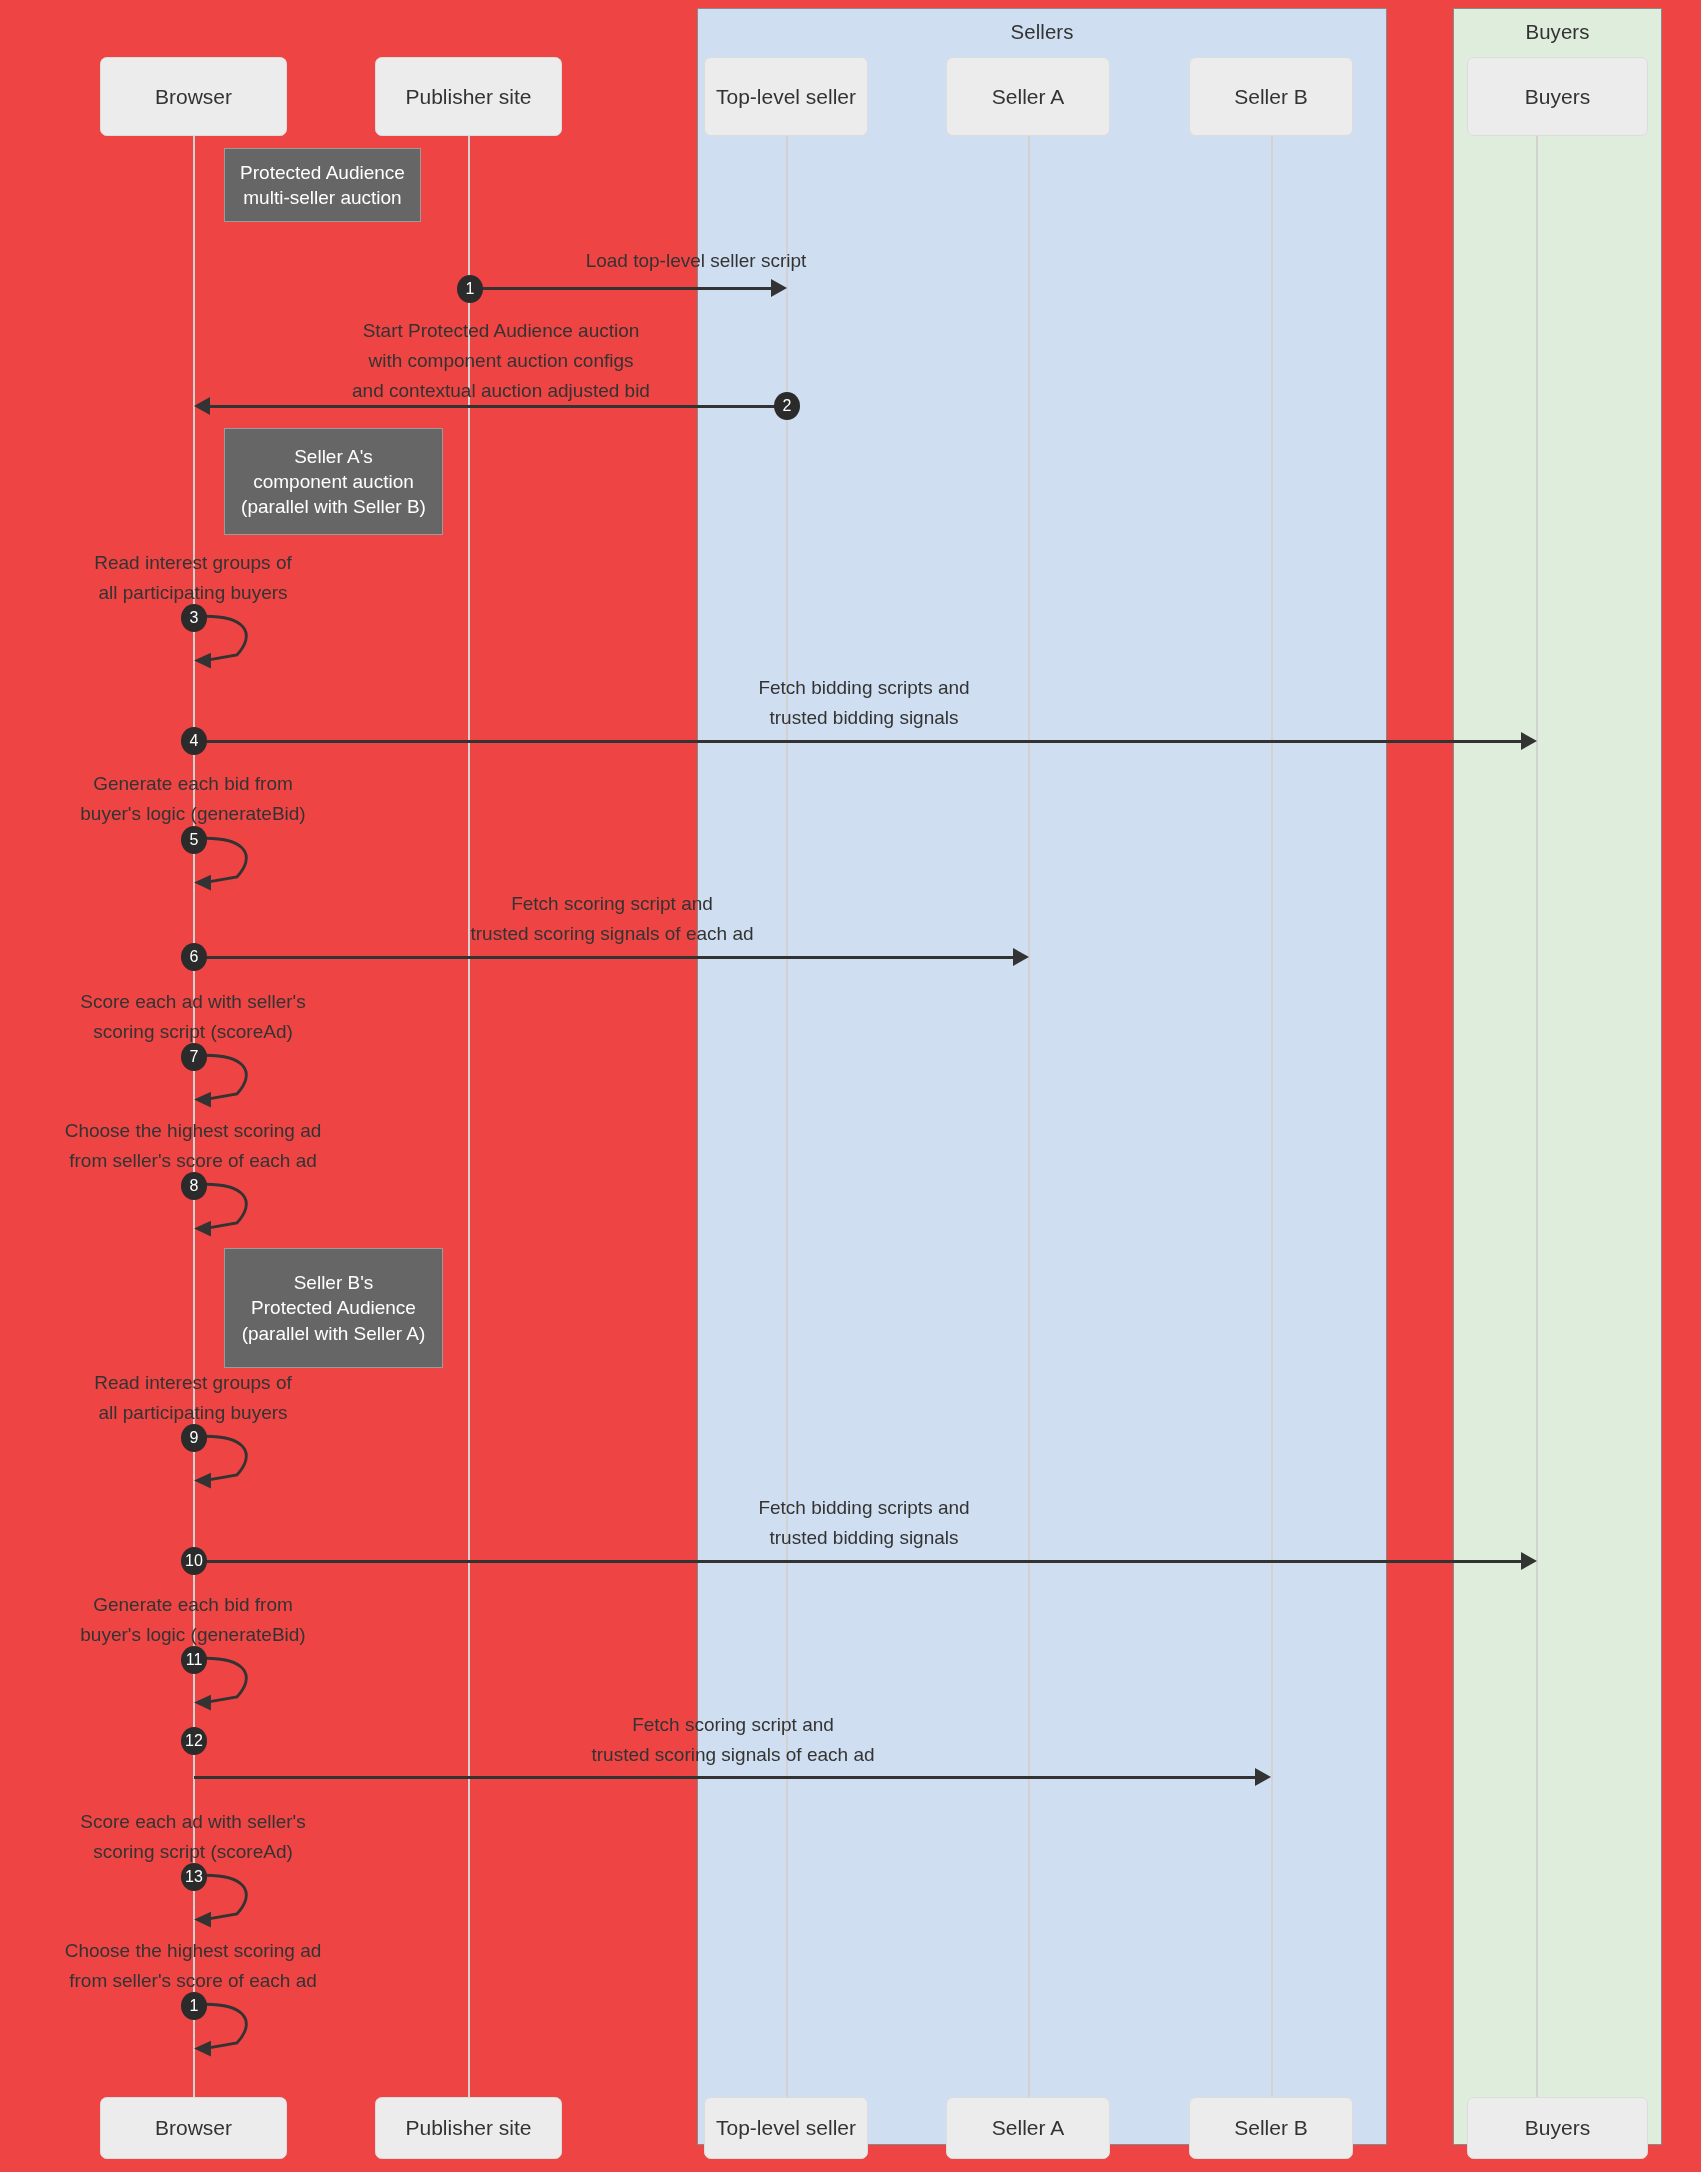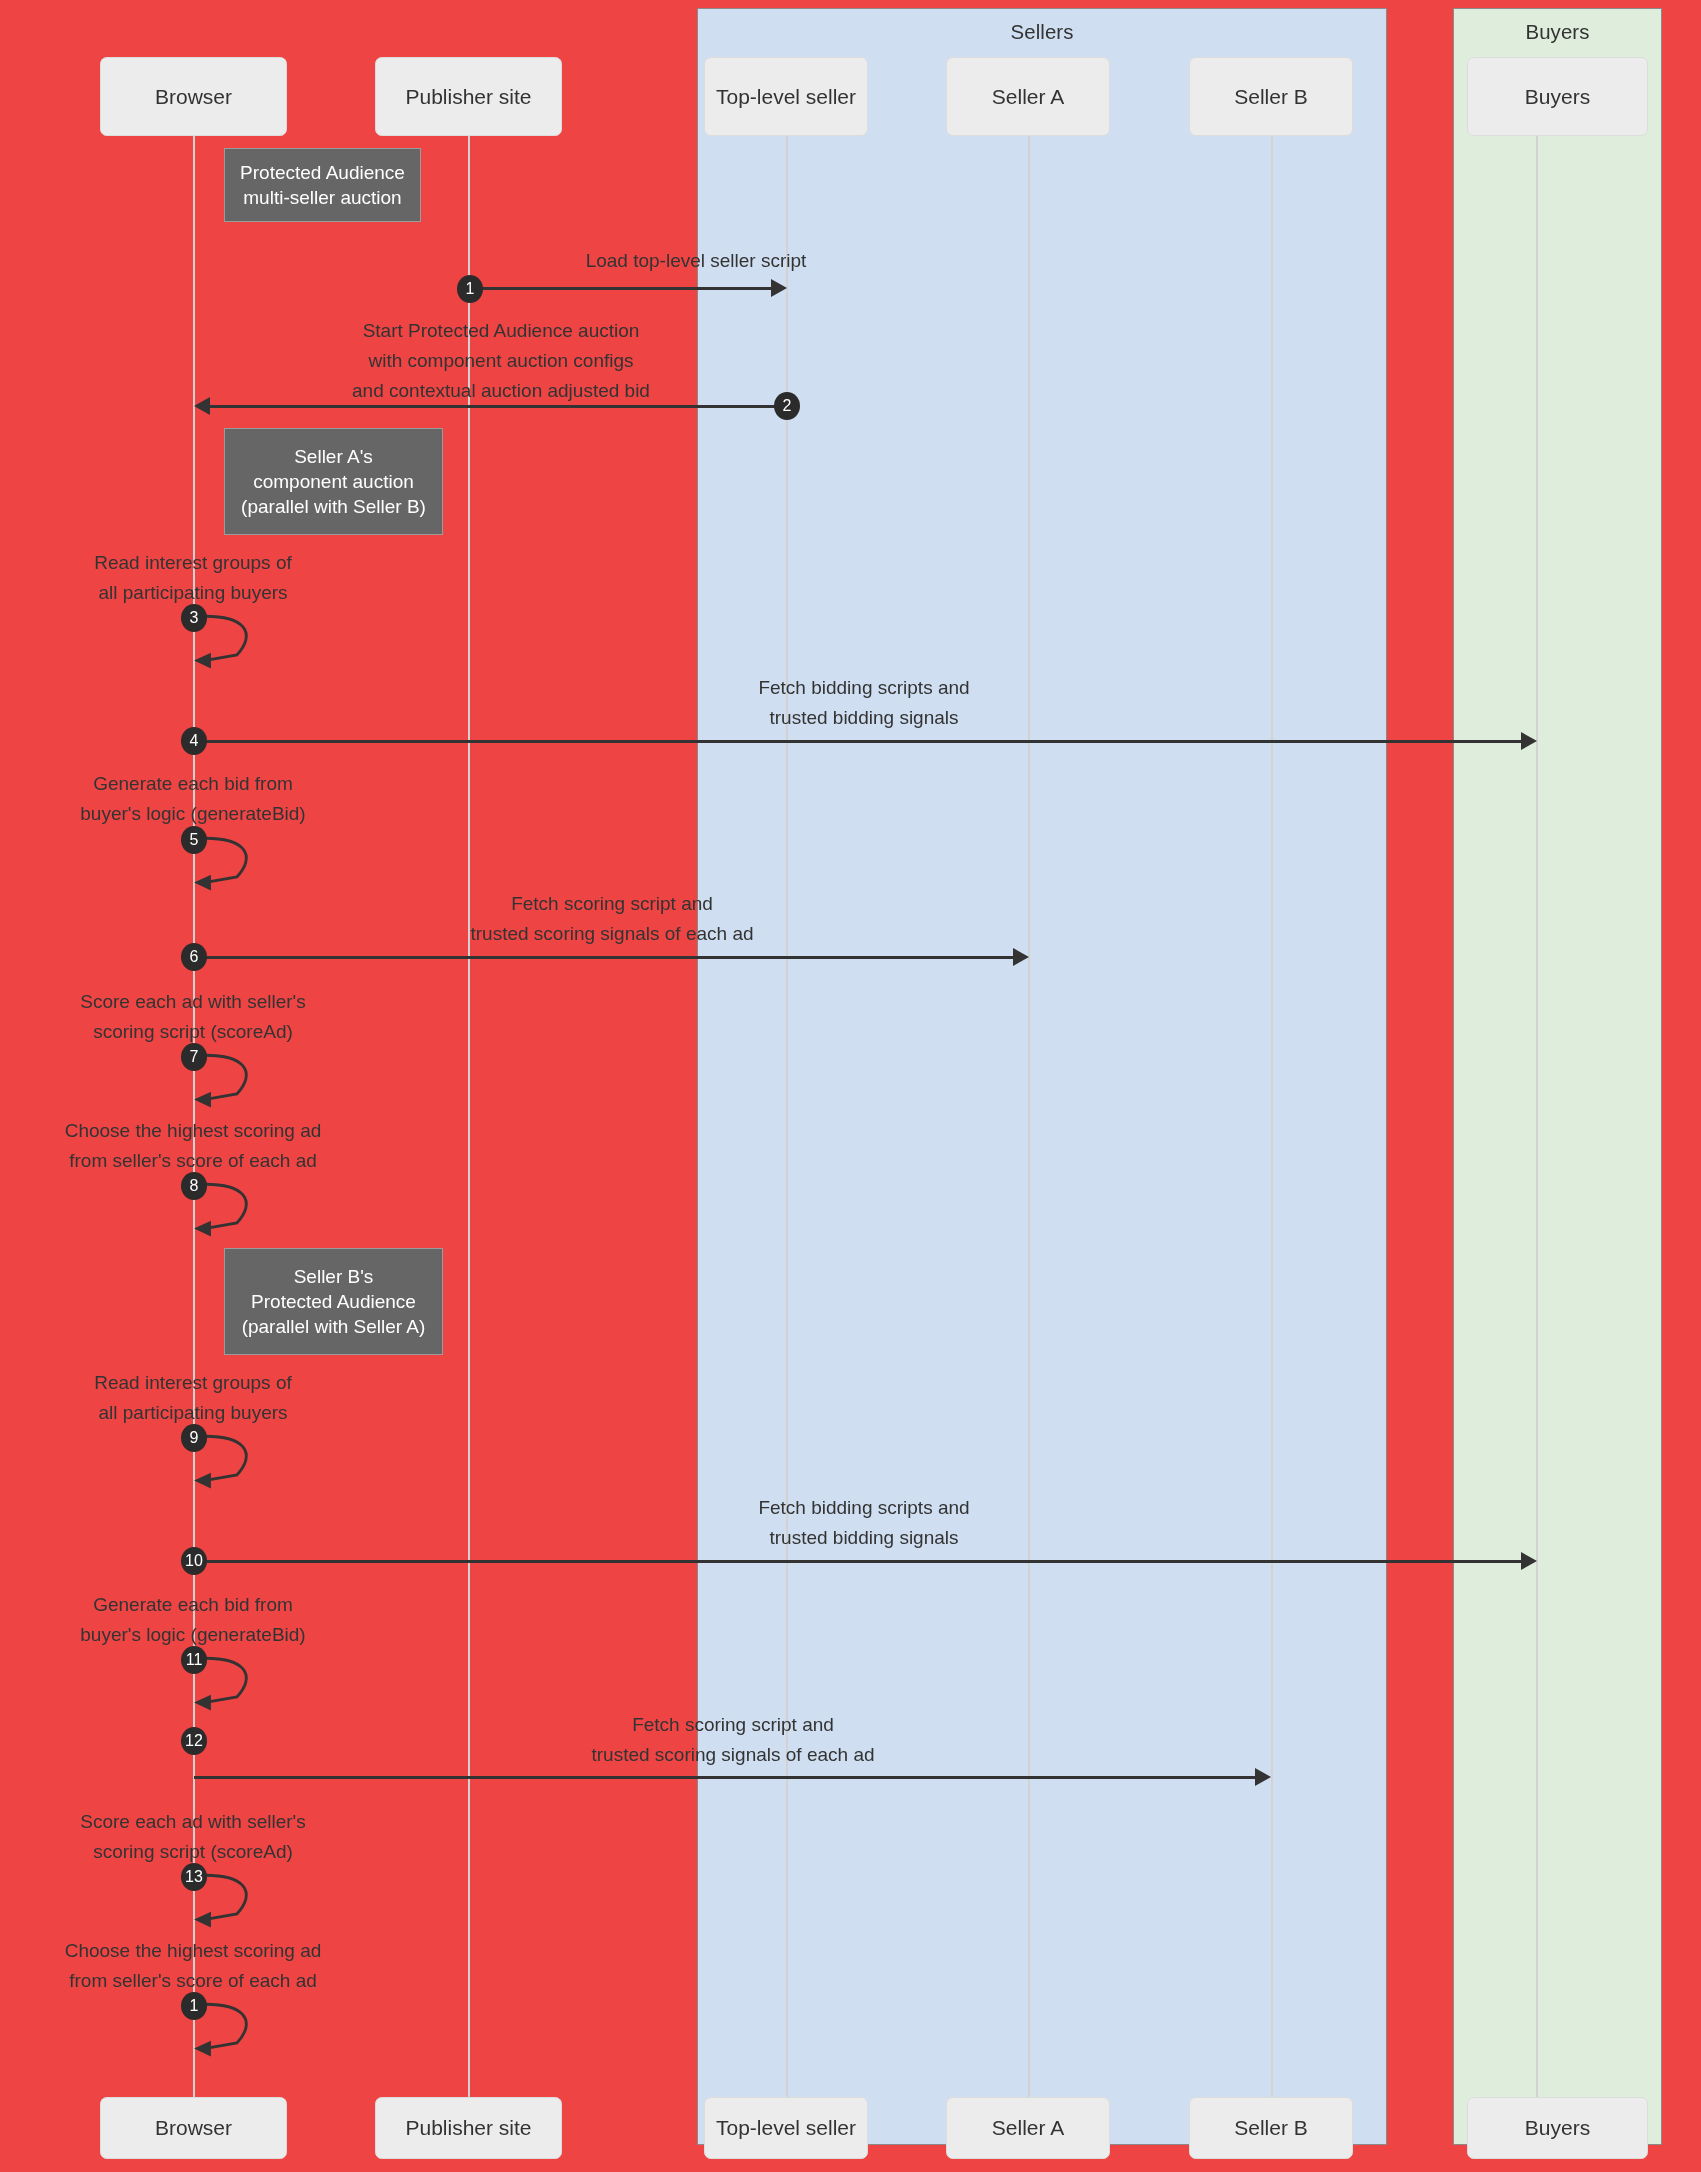--- a/index.html
+++ b/index.html
@@ -276,21 +276,21 @@
     <span class="l">from seller's score of each ad</span>
   </div>
   <div class="selfloop" style="left:194px; top:1179px;">
     <svg width="79" height="62" viewBox="0 0 140 110">
       <path d="M 0 10 C 96 4 110 42 76 78 L 18 88" fill="none" stroke="#333333" stroke-width="5"></path>
       <polygon points="0,88 30,74 30,102" fill="#333333"></polygon>
     </svg>
   </div>
   <div class="seqnum" style="left:194px; top:1186px;">8</div>
 
-  <div class="note" style="left:224px; top:1248px; width:219px; height:107px;">
+  <div class="note" style="left:224px; top:1248px; width:219px; height:120px;">
     <span class="note-line">Seller B's</span>
     <span class="note-line">Protected Audience</span>
     <span class="note-line">(parallel with Seller A)</span>
   </div>
 
   <div class="msg-label" style="left:193px; top:1368px;">
     <span class="l">Read interest groups of</span>
     <span class="l">all participating buyers</span>
   </div>
   <div class="selfloop" style="left:194px; top:1431px;">

